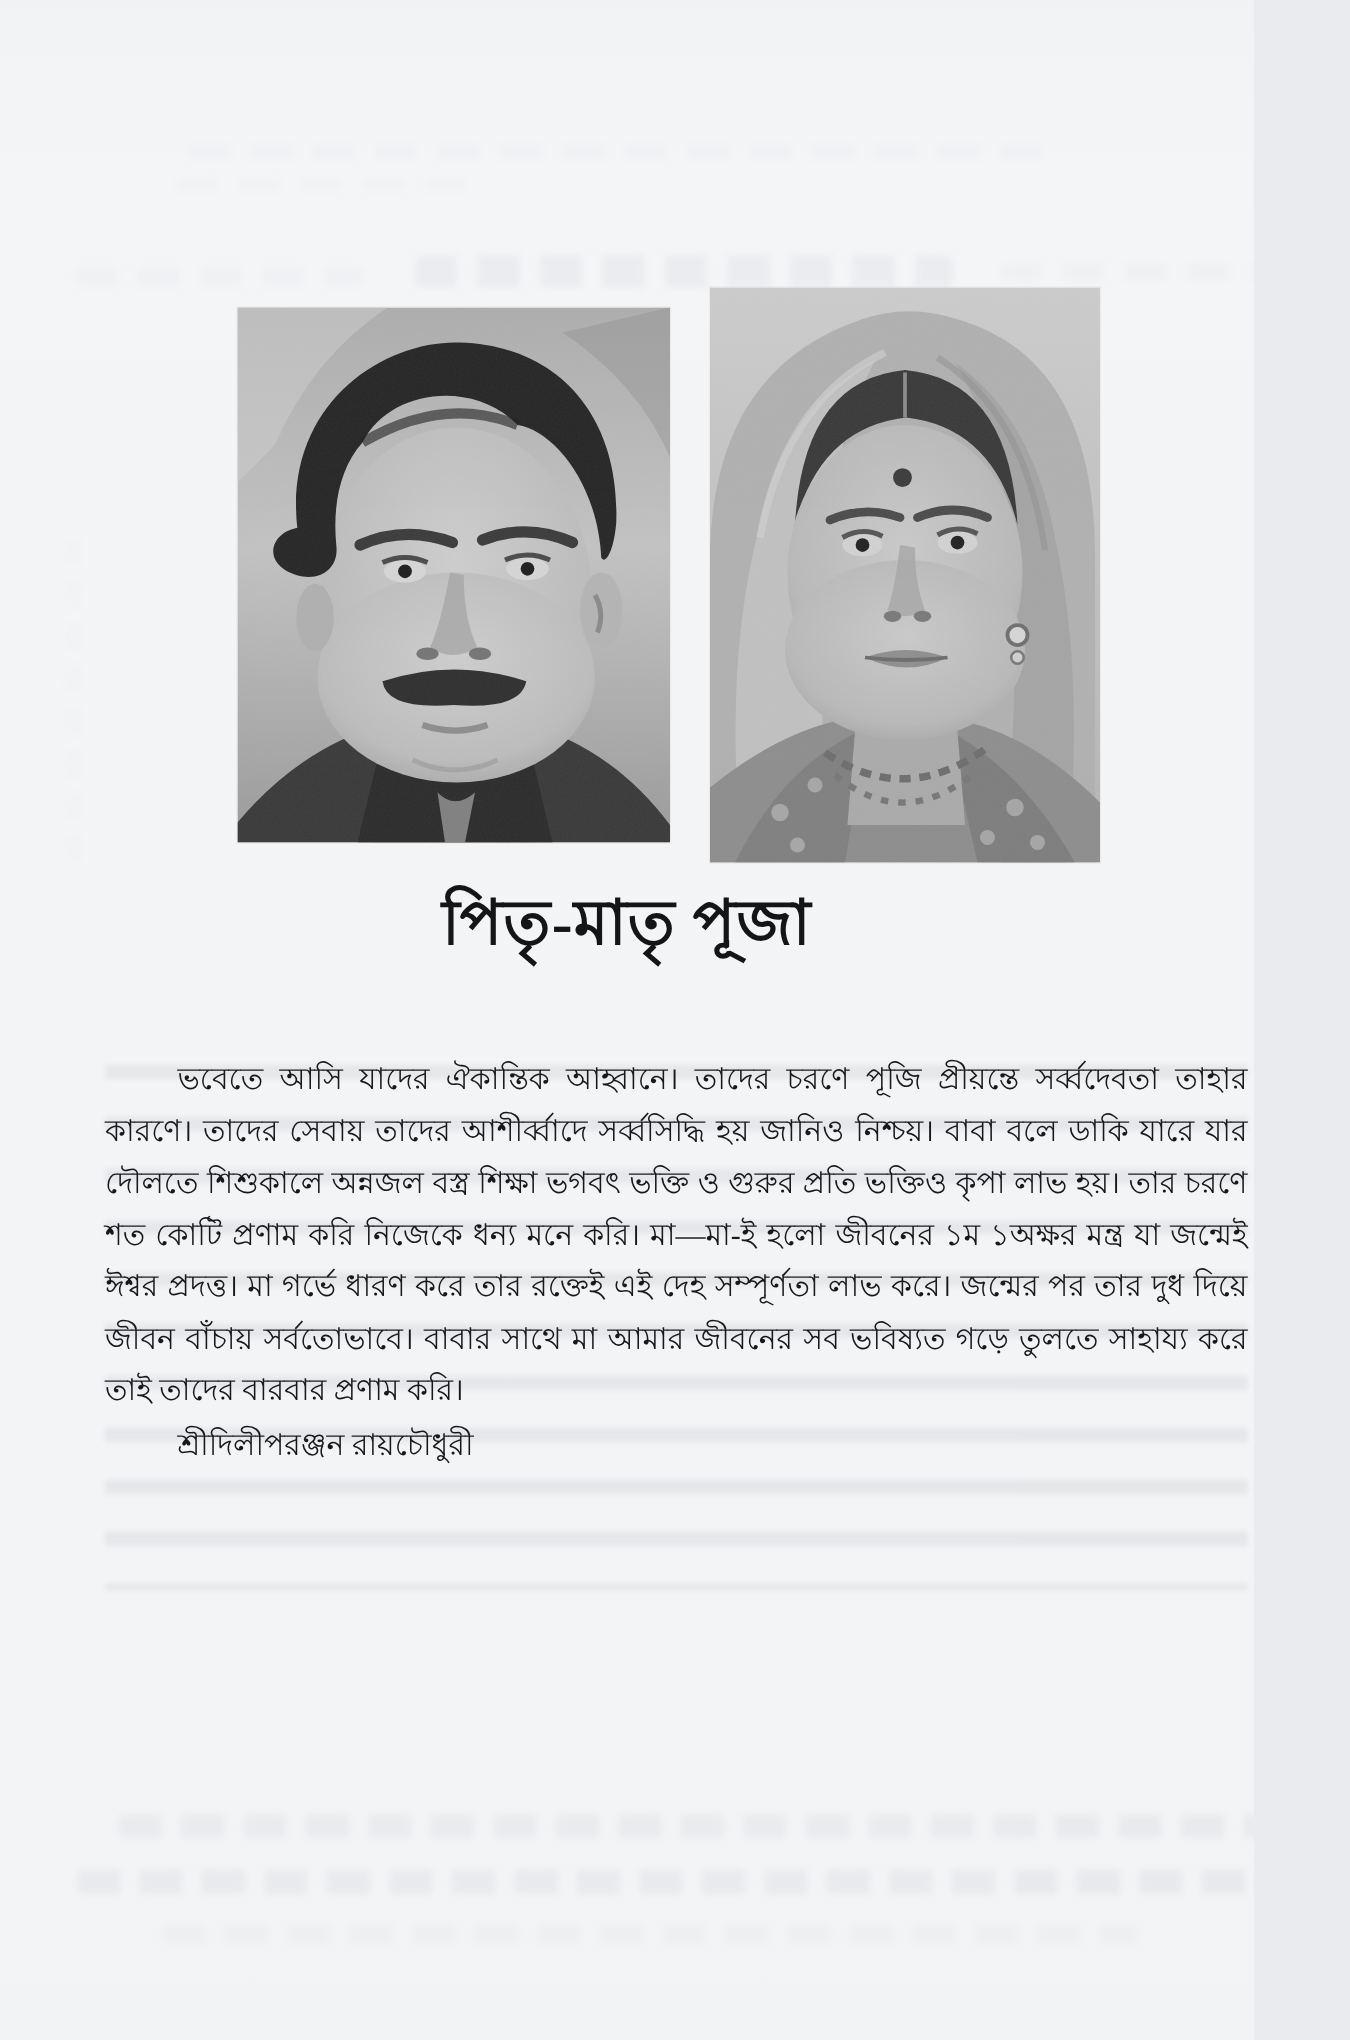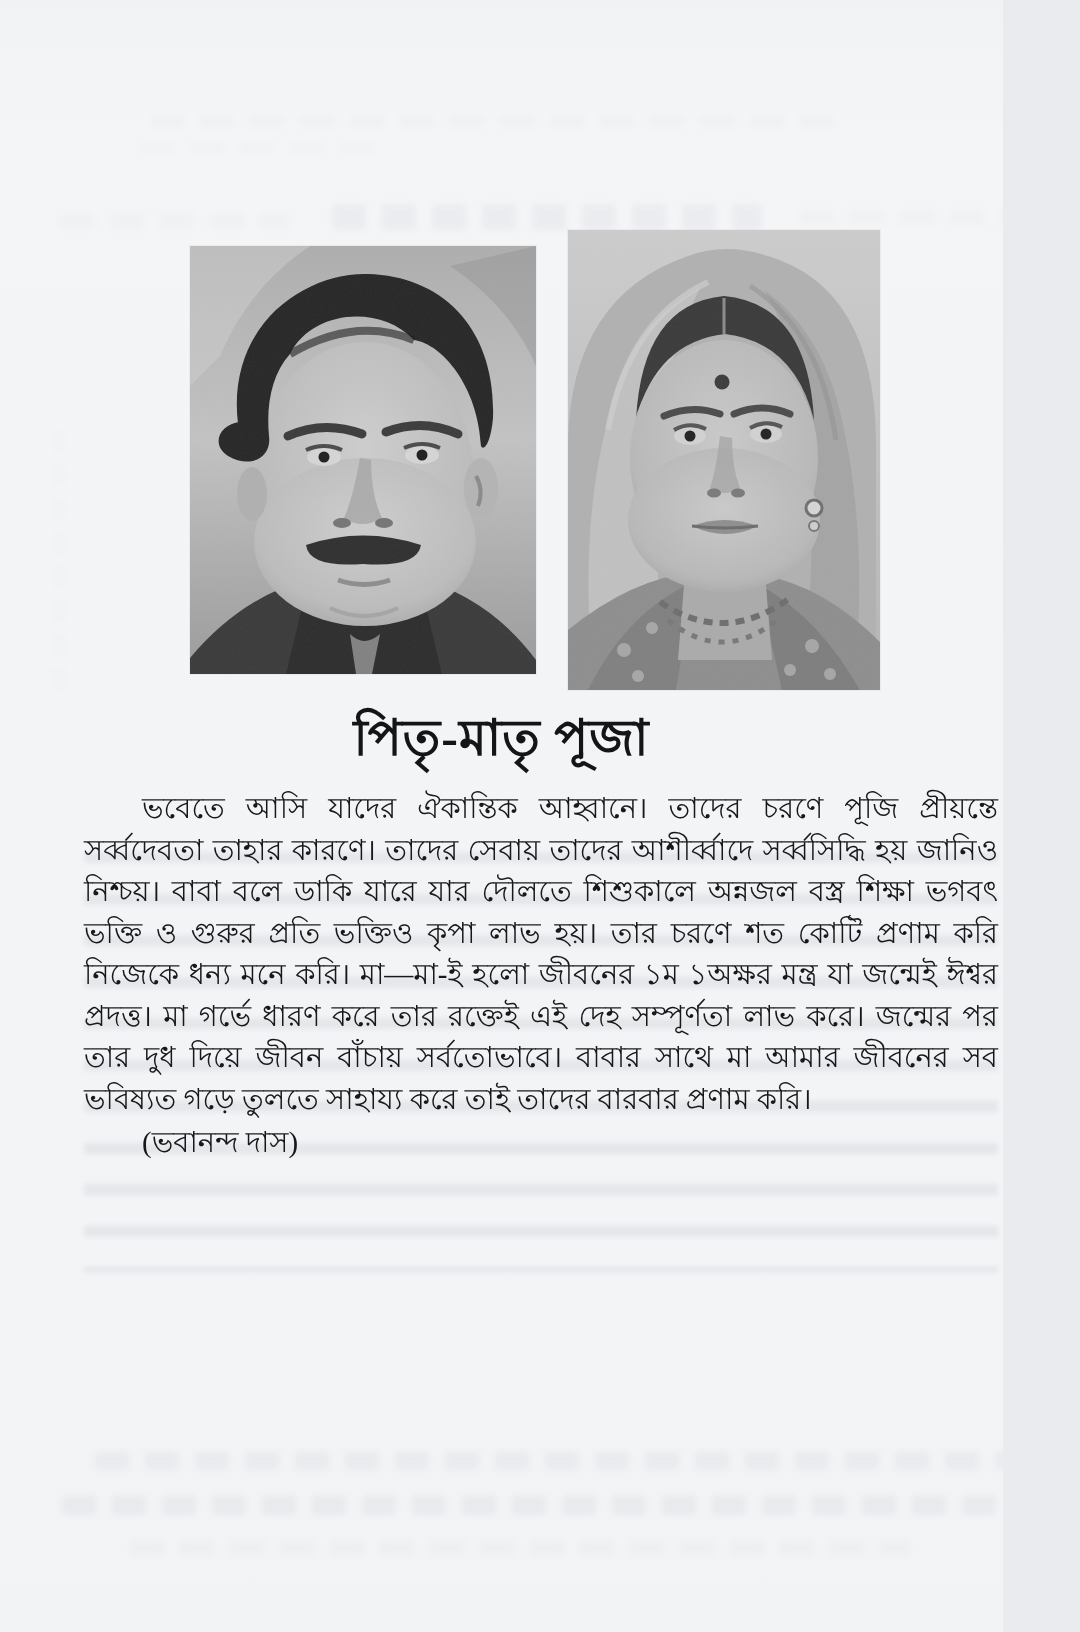--- a/index.html
+++ b/index.html
@@ -18,22 +18,22 @@
   .photo-father{left:190px;top:246px;width:346px;height:428px;}
   .photo-mother{left:568px;top:230px;width:312px;height:460px;}
   
   .title{
     position:absolute;left:0;top:700px;width:100%;margin:0;
     text-align:center;font-size:50px;font-weight:700;letter-spacing:1px;
     color:#141517;
   }
   
   .body-text{
-    position:absolute;left:84px;top:788px;width:914px;
-    font-size:29px;line-height:41.5px;text-align:justify;
+    position:absolute;left:84px;top:844px;width:914px;
+    font-size:24px;line-height:41.5px;text-align:justify;
     color:#17181a;
   }
   .body-text p{margin:0;}
   .para{text-indent:58px;}
   .closing-iti{margin-top:8px !important;padding-left:58px;}
   .closing-author{margin-top:2px !important;padding-left:58px;}
   .closing-alias{margin-top:2px !important;padding-left:58px;}
   
   .ghost{
     position:absolute;border-radius:5px;filter:blur(3px);
@@ -193,20 +193,20 @@
     <path d="M100,390 Q156,436 214,386" stroke="#787878" stroke-width="5" fill="none" stroke-dasharray="6 8"></path>
     <rect width="312" height="460" filter="url(#mnoise)" opacity="0.16"></rect>
   </svg>
 
   <h1 class="title">পিতৃ-মাতৃ পূজা</h1>
 
   <div class="ghost-lines" style="left:84px;top:852px;width:914px;height:420px;opacity:.8;"></div>
 
   <div class="body-text">
     <p class="para">ভবেতে আসি যাদের ঐকান্তিক আহ্বানে। তাদের চরণে পূজি প্রীয়ন্তে সর্ব্বদেবতা তাহার কারণে। তাদের সেবায় তাদের আশীর্ব্বাদে সর্ব্বসিদ্ধি হয় জানিও নিশ্চয়। বাবা বলে ডাকি যারে যার দৌলতে শিশুকালে অন্নজল বস্ত্র শিক্ষা ভগবৎ ভক্তি ও গুরুর প্রতি ভক্তিও কৃপা লাভ হয়। তার চরণে শত কোটি প্রণাম করি নিজেকে ধন্য মনে করি। মা—মা-ই হলো জীবনের ১ম ১অক্ষর মন্ত্র যা জন্মেই ঈশ্বর প্রদত্ত। মা গর্ভে ধারণ করে তার রক্তেই এই দেহ সম্পূর্ণতা লাভ করে। জন্মের পর তার দুধ দিয়ে জীবন বাঁচায় সর্বতোভাবে। বাবার সাথে মা আমার জীবনের সব ভবিষ্যত গড়ে তুলতে সাহায্য করে তাই তাদের বারবার প্রণাম করি।</p>
-    <p class="closing-alias">(ভবানন্দ দাস)</p>
+    <p class="closing-author">শ্রীদিলীপরঞ্জন রায়চৌধুরী</p>
   </div>
 
   <div class="ghost" style="left:95px;top:1452px;width:912px;height:18px;opacity:.22;"></div>
   <div class="ghost" style="left:62px;top:1496px;width:948px;height:19px;opacity:.24;"></div>
   <div class="ghost" style="left:130px;top:1540px;width:780px;height:15px;opacity:.10;"></div>
 
 </div>
 
 </body></html>

